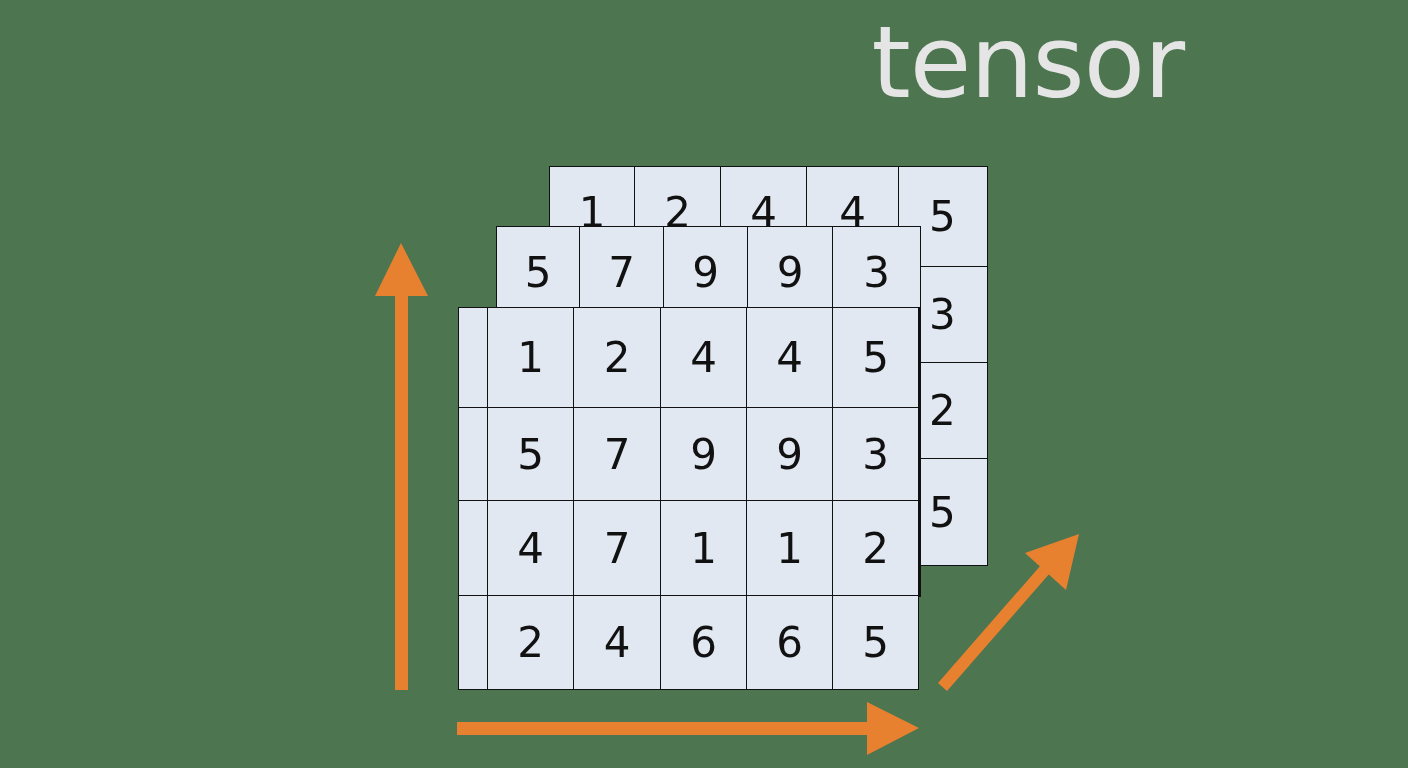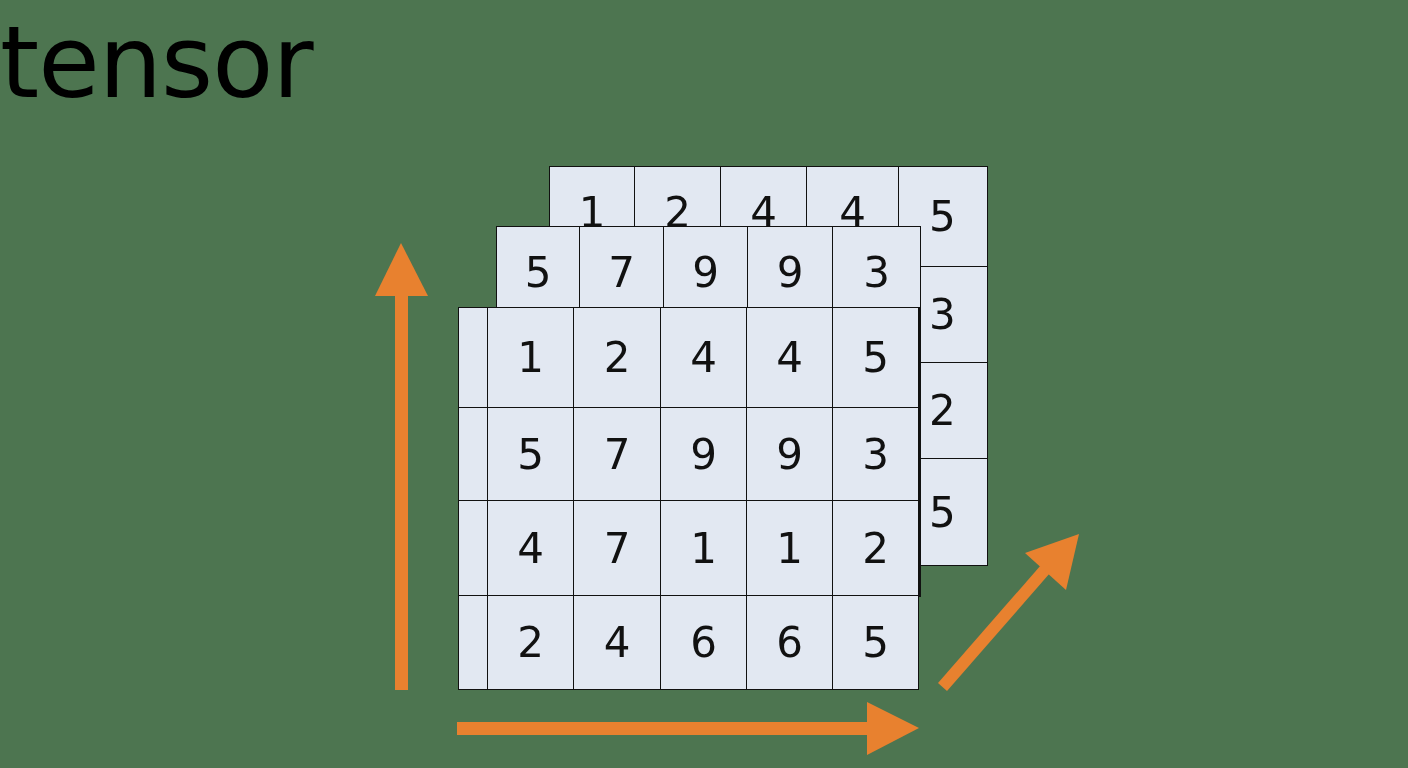--- a/index.html
+++ b/index.html
@@ -1,17 +1,17 @@
 <!DOCTYPE html>
 <html><head>
 <meta charset="utf-8">
 <style>
   html, body { margin:0; padding:0; }
   body { width:1408px; height:768px; background:#4d7550; position:relative; overflow:hidden; font-family:"DejaVu Sans", sans-serif; }
-  .title { position:absolute; left:0; width:1184px; top:8px; text-align:left; font-size:100px; line-height:110px; color:#000000; font-family:"DejaVu Sans", sans-serif; letter-spacing:-1px; }
+  .title { position:absolute; left:0; width:1184px; top:8px; text-align:right; font-size:100px; line-height:110px; color:#e5e5e5; font-family:"DejaVu Sans", sans-serif; letter-spacing:-1px; }
   .layer { position:absolute; background:#e2e8f2; border:2px solid #111; box-sizing:border-box; }
   .cell { position:absolute; box-sizing:border-box; border:1.5px solid #111; background:#e2e8f2; display:flex; align-items:center; justify-content:center; font-size:42px; color:#111; font-family:"DejaVu Sans", sans-serif; }
   svg.arrows { position:absolute; left:0; top:0; }
 </style>
 </head>
 <body>
 
 <div class="title">tensor</div>
 
 <div class="layer" style="left:549px; top:166px; width:439px; height:400px;"></div>

